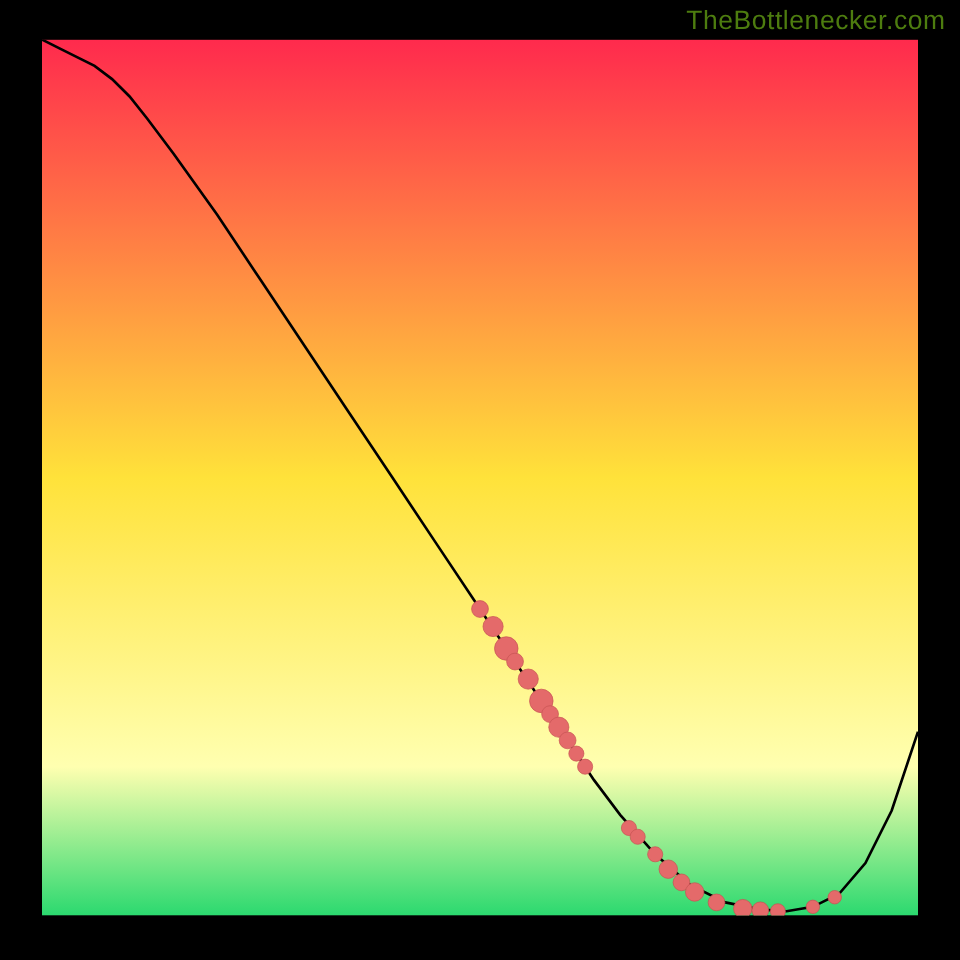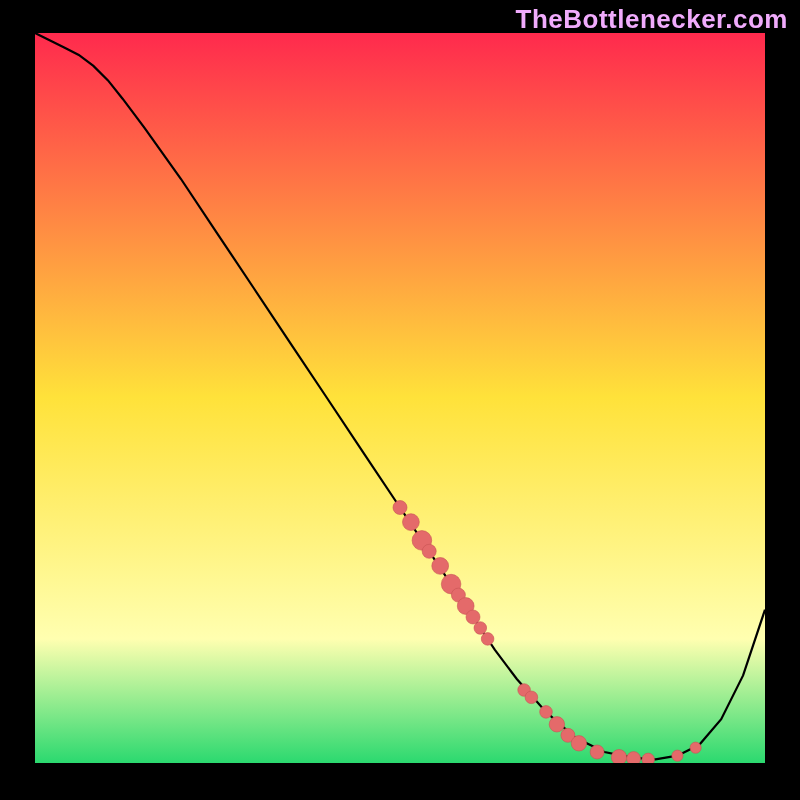--- a/index.html
+++ b/index.html
@@ -14,23 +14,23 @@
   .outer {
     position: relative;
     width: 800px;
     height: 800px;
     background: #000;
   }
   .watermark {
     position: absolute;
     top: 4px;
     right: 12px;
-    color: #f0abfc;
-    font-size: 26px;
-    font-weight: bold;
+    color: #4d7c0f;
+    font-size: 22px;
+    font-weight: normal;
     letter-spacing: 0.5px;
   }
   .plot {
     position: absolute;
     left: 35px;
     top: 33px;
     width: 730px;
     height: 730px;
   }
   svg { display: block; }

